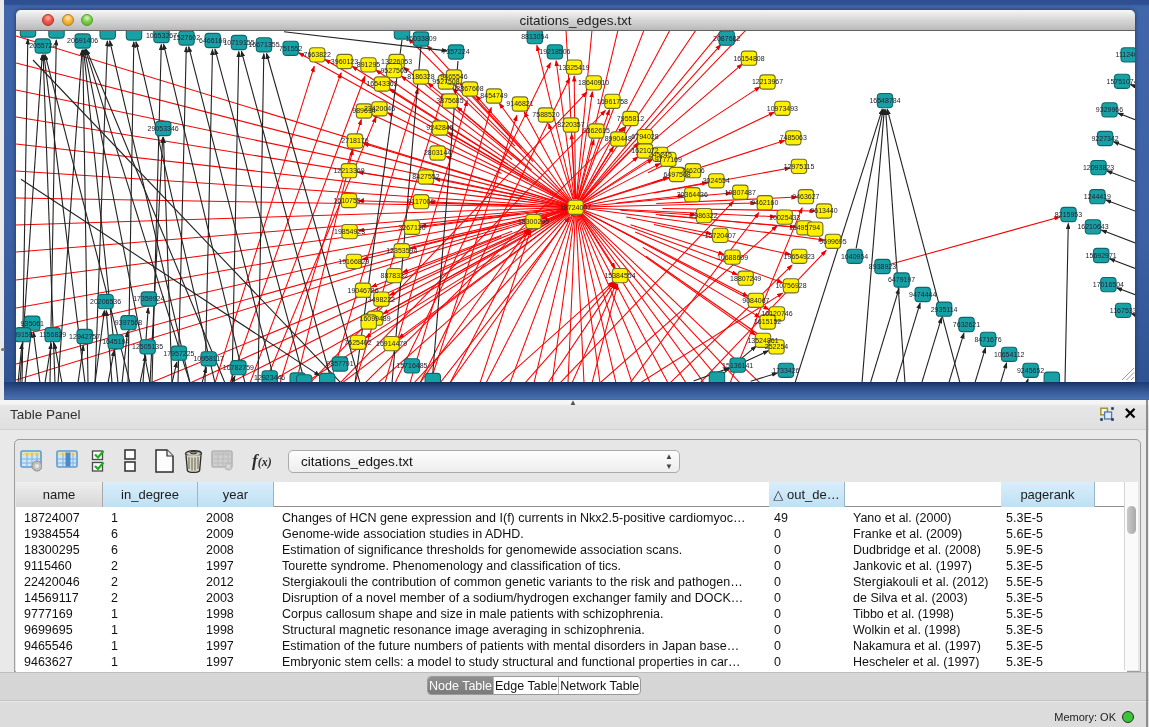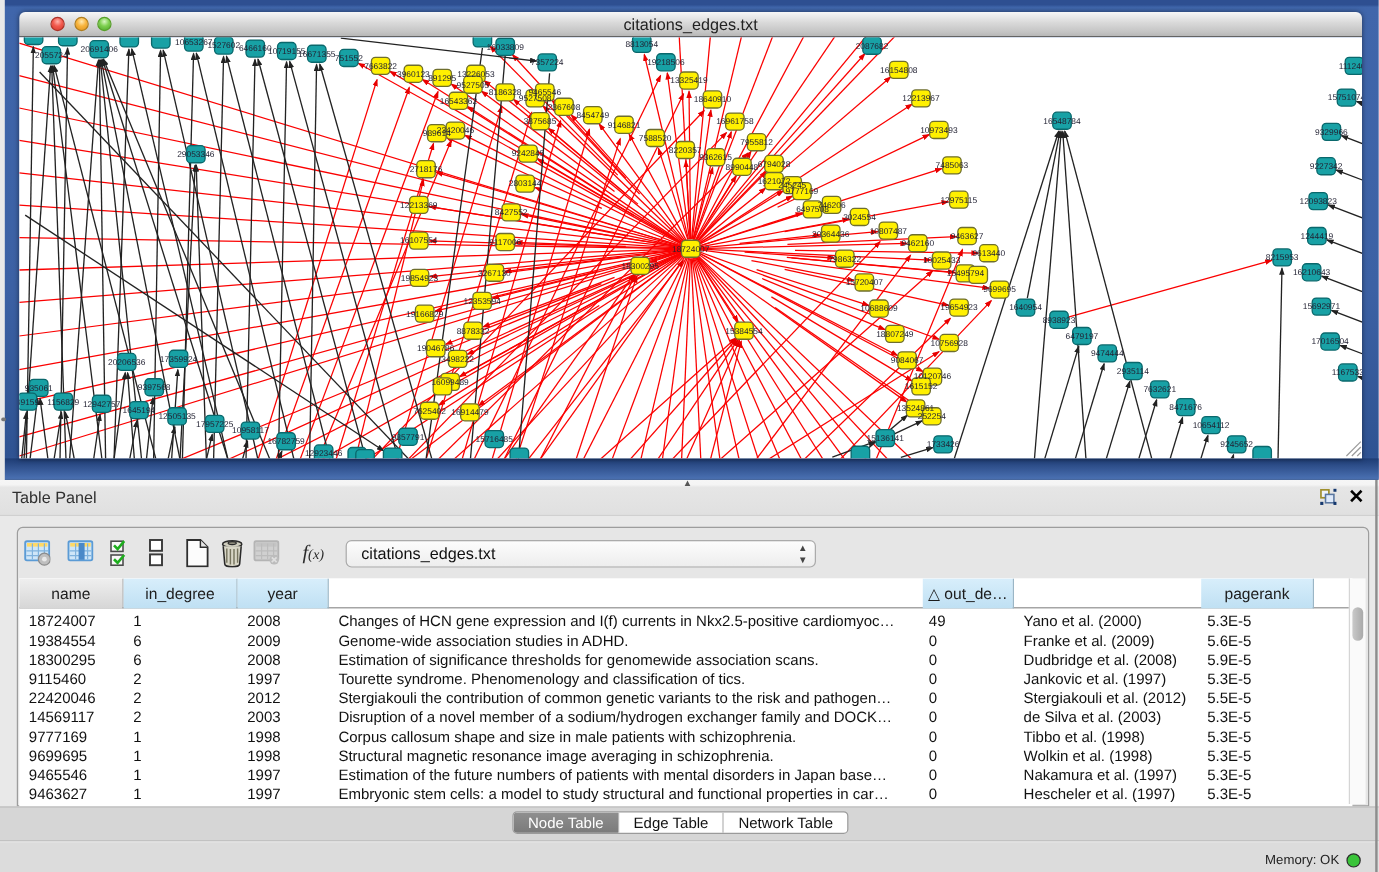--- a/index.html
+++ b/index.html
@@ -29,21 +29,21 @@
 #tblwrap{position:absolute;left:1px;top:42px;width:1111px;height:208px;background:#fff;overflow:hidden}
 #thead{position:absolute;left:0;top:0;height:25px;width:1111px;background:#fff;border-bottom:1px solid #8f8f8f}
 .th{position:absolute;top:0;height:25px;background:linear-gradient(#d8eefb,#bfe0f3);border-right:1px solid #9ab6c6;font-size:13px;color:#1c1c1c;text-align:center;line-height:25px}
 .thg{background:linear-gradient(#efefef,#d6d6d6);border-right:1px solid #a9a9a9}
 #rows{position:absolute;left:0;top:28px;font-size:12.5px;color:#111}
 .cell{position:absolute;white-space:nowrap;overflow:hidden;height:16px;line-height:16px}
 #sbar{position:absolute;right:2px;top:42px;width:14px;height:188px;background:#fafafa;border-left:1px solid #d5d5d5}
 #sthumb{position:absolute;left:2px;top:24px;width:9px;height:28px;background:linear-gradient(90deg,#c9c9c9,#a9a9a9);border-radius:5px}
 #tabband{position:absolute;left:0;top:272px;width:1149px;height:29px;background:#d6d6d6;border-top:1px solid #bdbdbd;border-bottom:1px solid #c2c2c2}
 #segs{position:absolute;left:427px;top:276px;height:19px;border:1px solid #9a9a9a;border-radius:4px;overflow:hidden;background:#fff}
-.seg{float:left;height:19px;line-height:18px;font-size:12.5px;color:#111;padding:0 12px;border-right:1px solid #b5b5b5}
+.seg{float:left;height:19px;line-height:18px;font-size:12.5px;color:#111;padding:0 1px;border-right:1px solid #b5b5b5}
 .segsel{background:linear-gradient(#8f8f8f,#787878);color:#fff}
 #status{position:absolute;left:0;top:302px;width:1149px;height:25px;background:#dcdcdc}
 #mem{position:absolute;right:33px;top:9px;font-size:11px;color:#222}
 #gdot{position:absolute;right:15px;top:9px;width:12px;height:12px;border-radius:50%;background:#3ac43a;border:1px solid #2e2e2e}
 </style></head>
 <body>
 <div id="root">
 <div id="desk">
 <div id="botband"></div>
       <div id="lsliver"></div>
@@ -637,21 +637,21 @@
           </svg>
           <svg class="tico" style="left:196px;top:9px" width="22" height="24" viewBox="0 0 22 24">
             <g opacity="0.55">
               <rect x="1" y="2" width="20" height="16" rx="1.5" fill="#bdbdbd" stroke="#8a8a8a" stroke-width="1.6"></rect>
               <rect x="2.5" y="3.5" width="17" height="3" fill="#a8a8a8"></rect>
               <path d="M2 10h18M2 14h18M7 4v13M12 4v13M17 4v13" stroke="#999" stroke-width="1"></path>
               <circle cx="17.5" cy="17.5" r="4" fill="#9a9a9a"></circle>
               <path d="M15.5 15.5l4 4m0-4l-4 4" stroke="#d9d9d9" stroke-width="1.4"></path>
             </g>
           </svg>
-          <div class="tico" style="left:237px;top:11px;font-family:'Liberation Serif',serif;font-style:italic;font-weight:normal;font-size:17px;color:#2b2b2b"><i>f</i><span style="font-size:12px">(x)</span></div>
+          <div class="tico" style="left:237px;top:11px;font-family:'Liberation Serif',serif;font-style:italic;font-weight:bold;font-size:17px;color:#2b2b2b"><i>f</i><span style="font-size:12px">(x)</span></div>
         </div>
   <div id="combo">citations_edges.txt<div class="ud">▲<br>▼</div></div>
   <div id="tblwrap">
     <div id="thead">
             <div class="th thg" style="left:0px;width:87px">name</div>
             <div class="th" style="left:87px;width:95px">in_degree</div>
             <div class="th" style="left:182px;width:76px">year</div>
             <div class="th" style="left:753px;width:76px">△ out_de…</div>
             <div class="th" style="left:985px;width:94px">pagerank</div>
           </div>

